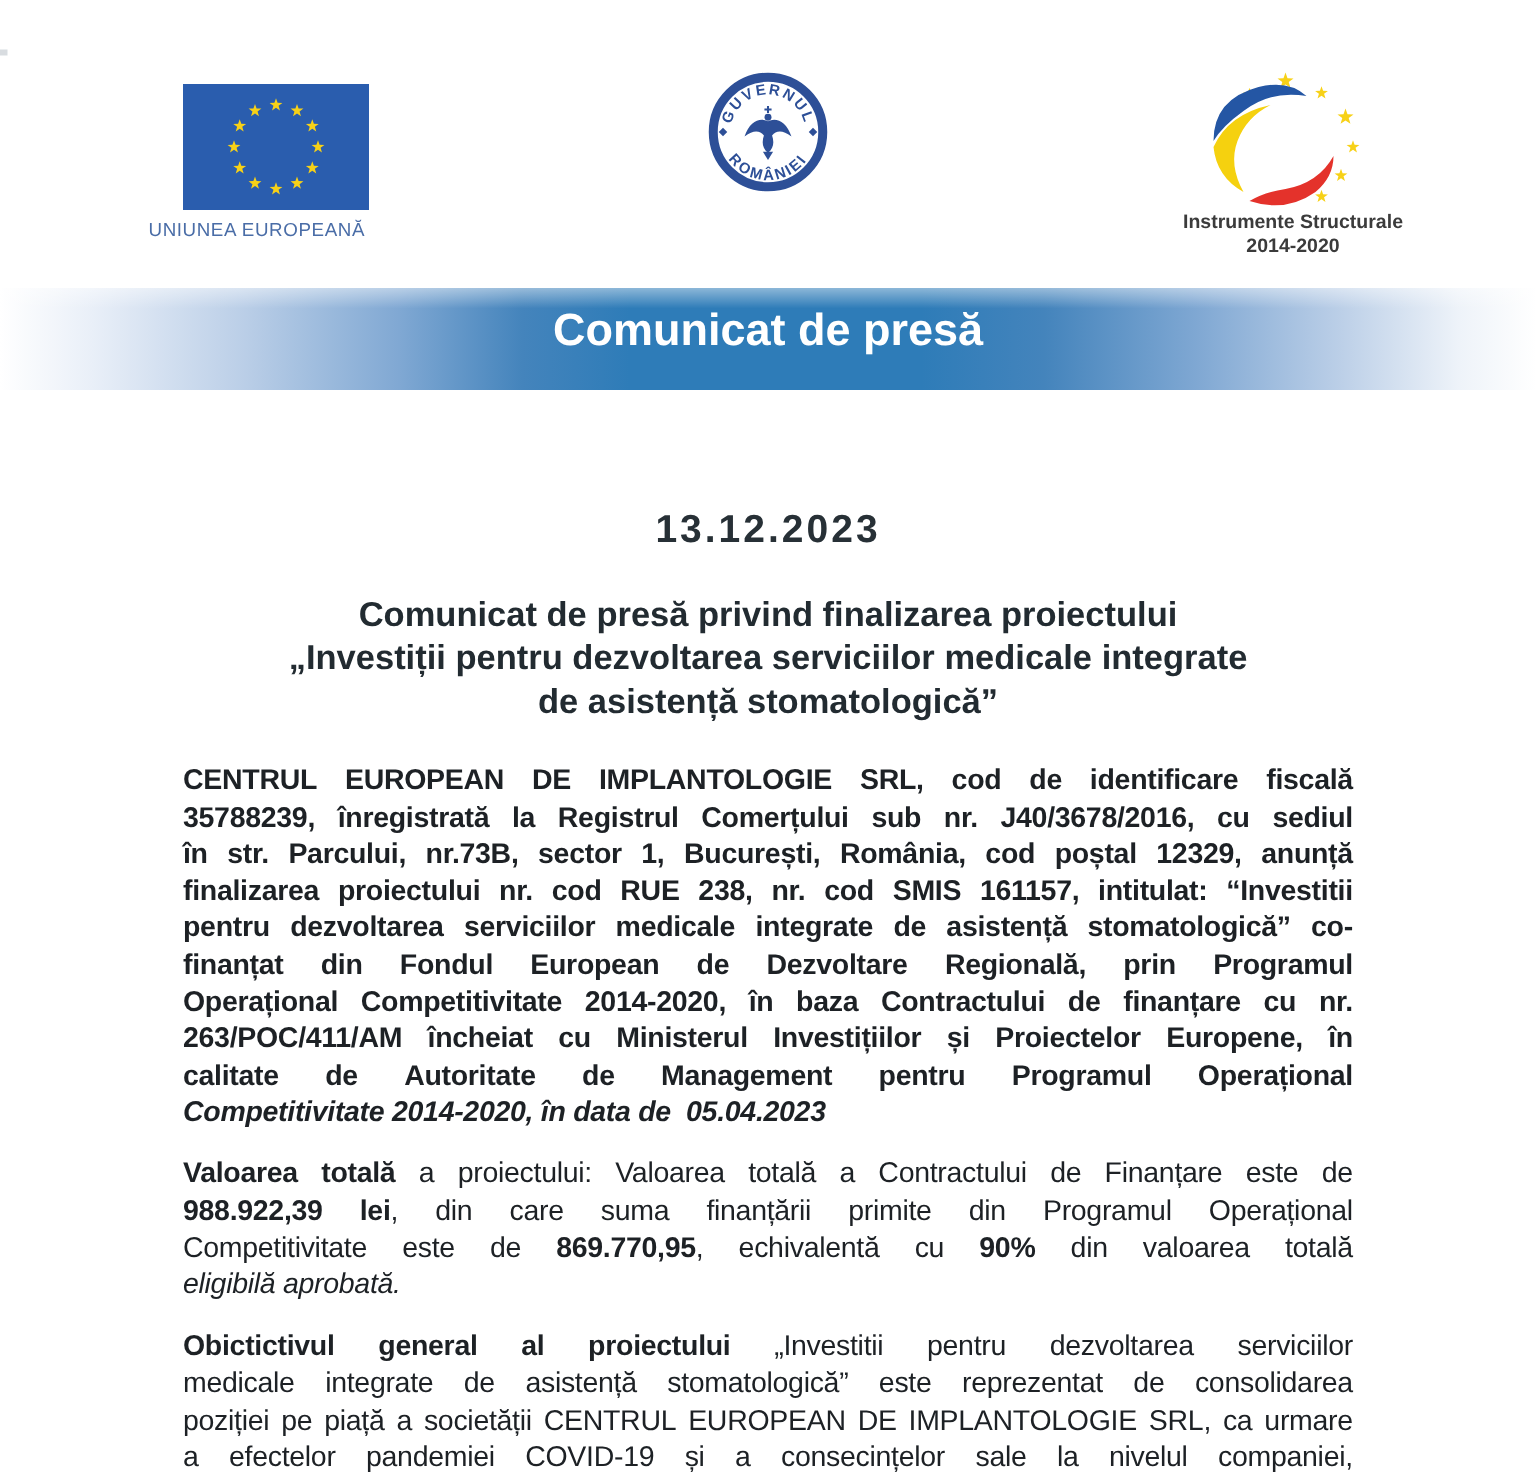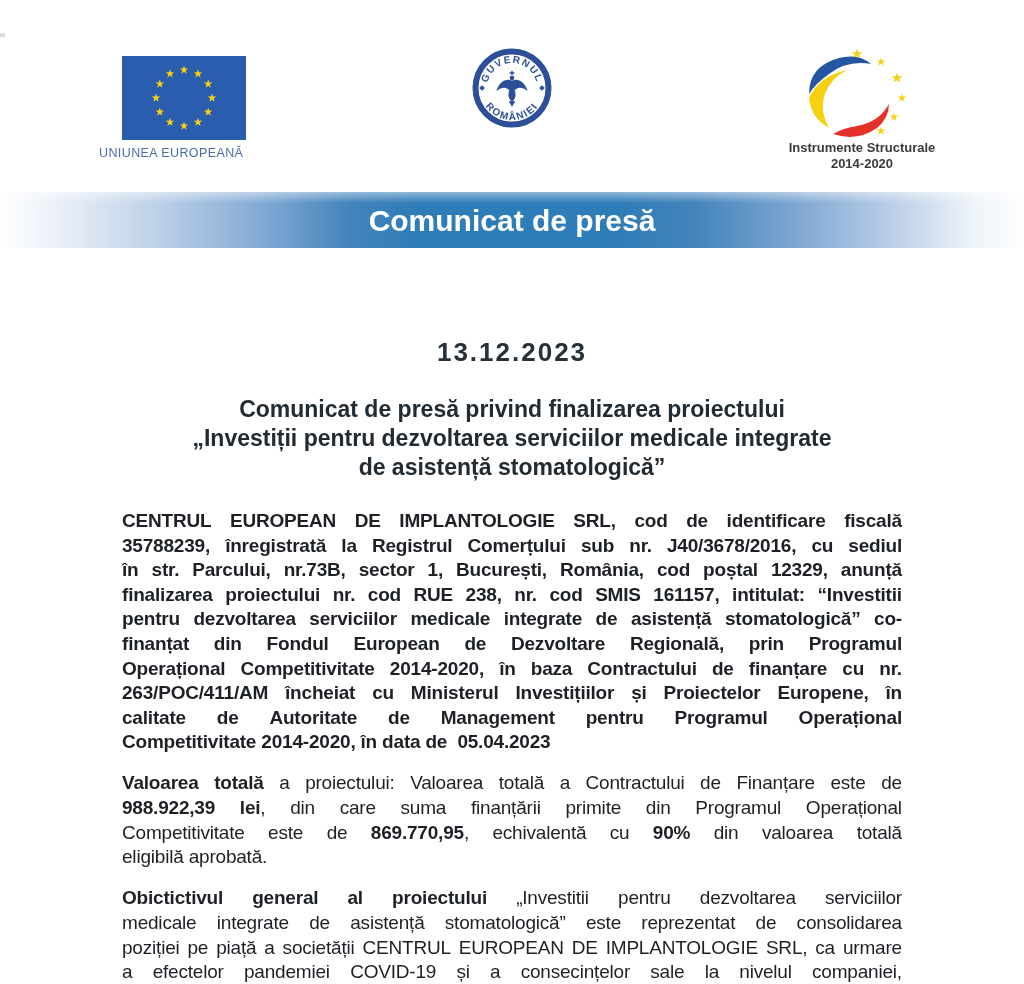--- a/index.html
+++ b/index.html
@@ -14,42 +14,42 @@
   
   .eu-logo{position:absolute;left:122px;top:56px;}
   .eu-label{position:absolute;left:99px;top:146px;width:170px;
             font-size:12.5px;letter-spacing:.4px;color:#4a6da7;}
   .gov-seal{position:absolute;left:472px;top:48px;}
   .struct-logo{position:absolute;left:795px;top:44px;}
   .struct-label{position:absolute;left:762px;top:140px;width:200px;text-align:center;
                 font-weight:700;color:#3b3b3b;font-size:13px;line-height:16px;}
 
   
-  .banner{position:absolute;left:0;top:192px;width:1024px;height:56px;
+  .banner{position:absolute;left:0;top:192px;width:1024px;height:68px;
     background:linear-gradient(90deg,#ffffff 0%,#e9eff8 6%,#bacee7 16%,#80a8d3 26%,
                #4484bc 34%,#2e7cb8 41%,#2e7cb8 60%,#4484bc 68%,#80a8d3 78%,
                #bacee7 87%,#eef3f9 95%,#ffffff 100%);}
   .banner::after{content:"";position:absolute;left:0;top:0;width:100%;height:100%;
     background:linear-gradient(180deg,rgba(255,255,255,.45) 0%,rgba(255,255,255,0) 20%);}
   .banner-title{position:relative;z-index:2;display:block;width:100%;text-align:center;
     line-height:58px;color:#ffffff;font-size:30px;font-weight:700;}
 
   
   .doc{position:absolute;left:122px;top:337px;width:780px;}
   .date{height:33px;text-align:center;font-size:26px;font-weight:700;
         letter-spacing:2px;color:#273036;}
   .title{margin-top:25px;text-align:center;font-weight:700;font-size:23px;
          line-height:29px;color:#222b31;}
   .paras{margin-top:28px;}
   .para{margin-bottom:16.5px;}
   .para:last-child{margin-bottom:0;}
   .line{height:24.6px;font-size:19px;letter-spacing:-0.2px;color:#1d2125;
         align-items:baseline;}
   .line.just{display:flex;justify-content:space-between;}
-  .line.last{display:block;text-align:left;white-space:pre-wrap;}
+  .line.last{display:block;text-align:left;white-space:pre-wrap;font-style:italic;}
   .w{white-space:nowrap;}
   .b{font-weight:700;}
 </style>
 </head>
 <body>
 
 <div class="page">
 
   <div class="artifact a1"></div>
   <div class="artifact a2"></div>

